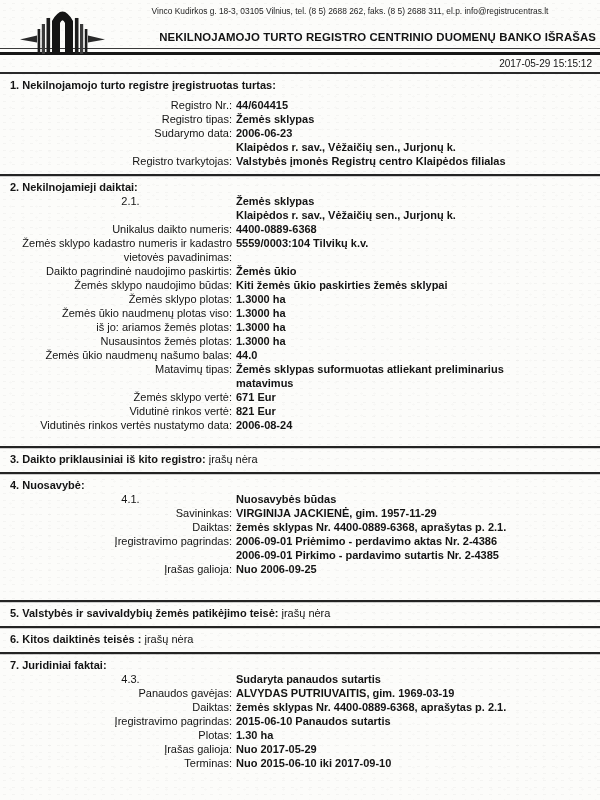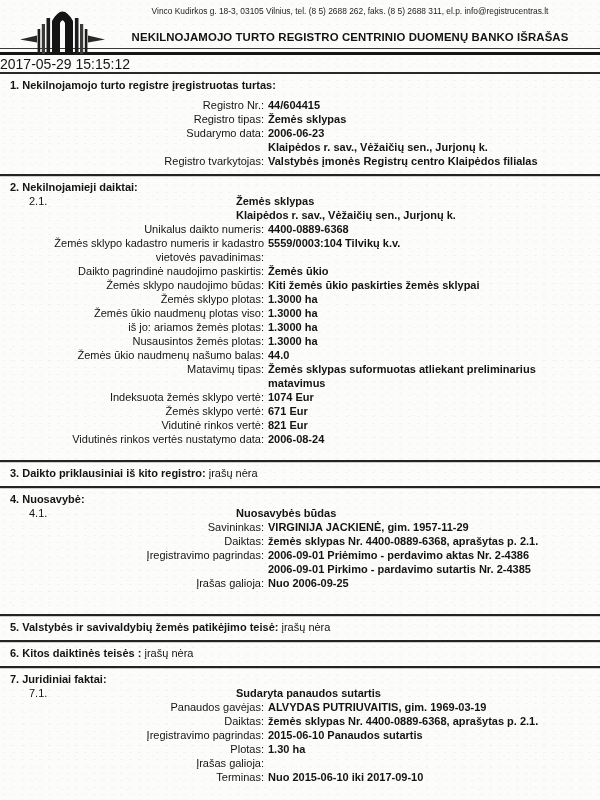--- a/index.html
+++ b/index.html
@@ -13,32 +13,32 @@
     color:#141414;
     font-family:"Liberation Sans","DejaVu Sans",sans-serif;
     font-size:11px; line-height:14px;
     overflow:hidden;
   }
   
   .header { position:relative; }
   .logo { position:absolute; left:20px; top:1px; }
   .head-right { margin-left:104px; padding-right:4px; }
   .address { font-size:8.4px; line-height:10px; padding-top:6px; text-align:center; color:#1d1d1d; }
-  .doc-title { font-weight:bold; font-size:11.4px; line-height:13px; text-align:center; margin-top:15px; letter-spacing:0.1px; }
+  .doc-title { font-weight:bold; font-size:11.4px; line-height:13px; text-align:right; margin-top:15px; letter-spacing:0.1px; }
   .rule-double { margin-top:4px; border-top:1.5px solid #3a3a3a; height:3px; border-bottom:3px solid #161616; }
-  .stamp-row { padding:2px 8px 1px 0; font-size:14px; border-bottom:2px solid #2a2a2a; }
+  .stamp-row { text-align:right; padding:2px 8px 1px 0; font-size:10px; border-bottom:2px solid #2a2a2a; }
   
   .sec-heading { font-weight:bold; font-size:11px; padding-left:10px; margin-top:4px; }
   .sec-heading .note { font-weight:normal; }
   .rule { border:none; border-top:2.4px solid #242424; box-shadow:0 1px 0 rgba(120,120,120,0.35); margin:6px 0 4px 0; }
-  .row { display:flex;padding-left:32px; }
+  .row { display:flex; }
   .lbl { flex:0 0 232px; text-align:right; white-space:pre-line; }
   .val { flex:1; font-weight:bold; padding-left:4px; white-space:pre-line; }
   .subrow { display:flex; }
-  .subnum { flex:0 0 232px; box-sizing:border-box; padding-left:29px; text-align:left; }
+  .subnum { flex:0 0 232px; box-sizing:border-box; padding-left:29px; text-align:center; }
   .subtitle { flex:1; font-weight:bold; padding-left:4px; white-space:pre-line; }
   .gap6 { height:6px; } .gap8 { height:8px; } .gap18 { height:18px; }
 </style>
 </head>
 <body>
 
 <div class="page">
 
   <div class="header">
     <div class="logo">
@@ -134,24 +134,20 @@
   <div class="row">
     <span class="lbl">Žemės ūkio naudmenų našumo balas:</span>
     <span class="val">44.0</span>
   </div>
   <div class="row">
     <span class="lbl">Matavimų tipas:</span>
     <span class="val">Žemės sklypas suformuotas atliekant preliminarius
 matavimus</span>
   </div>
   <div class="row">
-    <span class="lbl">Indeksuota žemės sklypo vertė:</span>
-    <span class="val">1074 Eur</span>
-  </div>
-  <div class="row">
     <span class="lbl">Žemės sklypo vertė:</span>
     <span class="val">671 Eur</span>
   </div>
   <div class="row">
     <span class="lbl">Vidutinė rinkos vertė:</span>
     <span class="val">821 Eur</span>
   </div>
   <div class="row">
     <span class="lbl">Vidutinės rinkos vertės nustatymo data:</span>
     <span class="val">2006-08-24</span>
@@ -199,41 +195,42 @@
   <hr class="rule">
 
   <div class="sec-heading">
     <span>6. Kitos daiktinės teisės :</span>
     <span class="note">įrašų nėra</span>
   </div>
   <hr class="rule">
 
   <div class="sec-heading">7. Juridiniai faktai:</div>
   <div class="subrow">
-    <span class="subnum">7.1.</span>
+    <span class="subnum">4.3.</span>
     <span class="subtitle">Sudaryta panaudos sutartis</span>
   </div>
   <div class="row">
     <span class="lbl">Panaudos gavėjas:</span>
     <span class="val">ALVYDAS PUTRIUVAITIS, gim. 1969-03-19</span>
   </div>
   <div class="row">
     <span class="lbl">Daiktas:</span>
     <span class="val">žemės sklypas Nr. 4400-0889-6368, aprašytas p. 2.1.</span>
   </div>
   <div class="row">
     <span class="lbl">Įregistravimo pagrindas:</span>
     <span class="val">2015-06-10 Panaudos sutartis</span>
   </div>
   <div class="row">
     <span class="lbl">Plotas:</span>
     <span class="val">1.30 ha</span>
   </div>
   <div class="row">
     <span class="lbl">Įrašas galioja:</span>
+    <span class="val">Nuo 2017-05-29</span>
   </div>
   <div class="row">
     <span class="lbl">Terminas:</span>
     <span class="val">Nuo 2015-06-10 iki 2017-09-10</span>
   </div>
 
   <div class="gap8"></div>
 
 </div>
 

